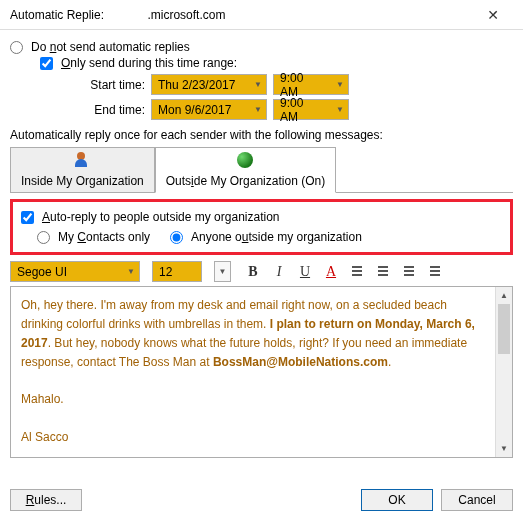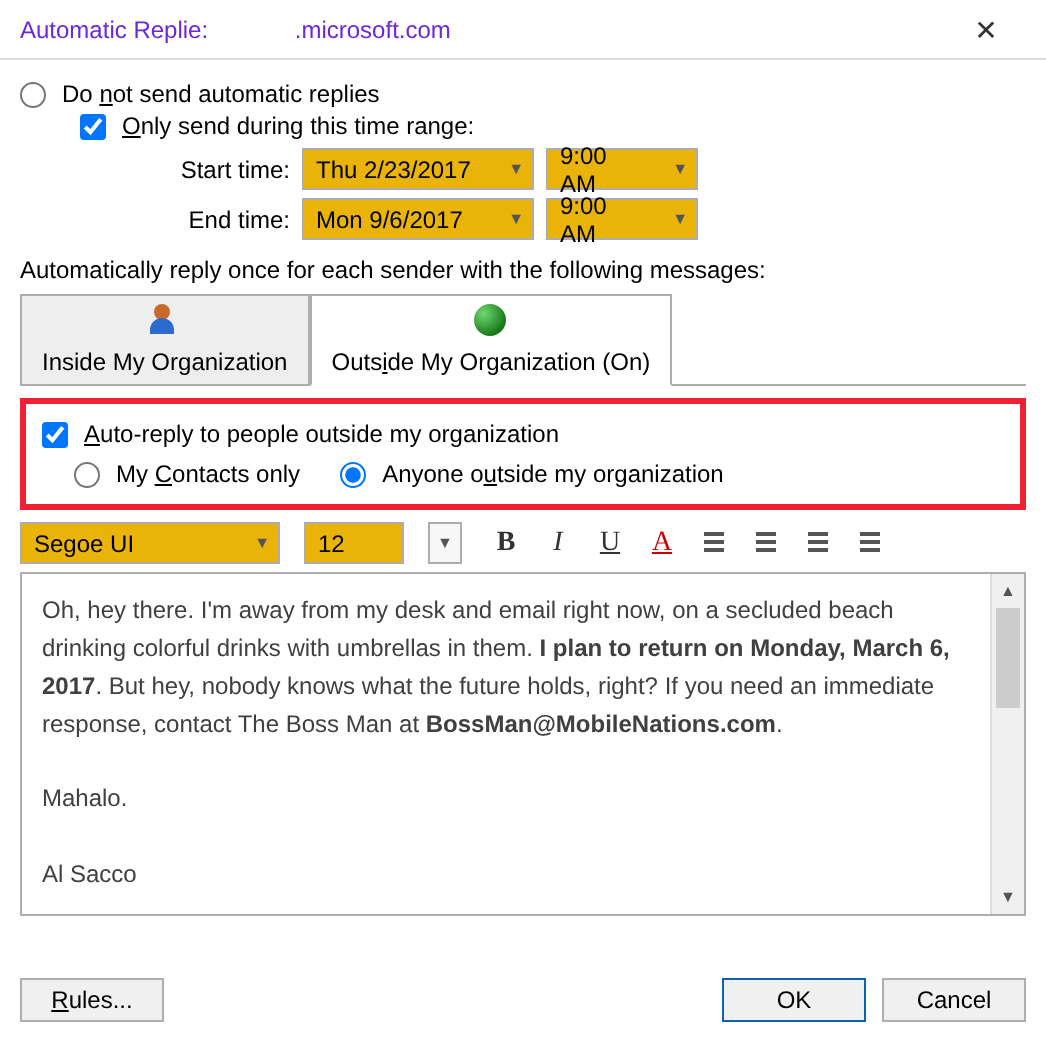--- a/index.html
+++ b/index.html
@@ -1,18 +1,18 @@
 <!DOCTYPE html>
 <html><head>
 <meta charset="utf-8">
 <style>
 * { box-sizing: border-box; font-family: "Segoe UI", Tahoma, sans-serif; font-size: 12px; }
 body { margin: 0; background: #fff; width: 523px; height: 521px; overflow: hidden; }
 .titlebar { height: 30px; display: flex; align-items: center; padding: 0 10px; border-bottom: 1px solid #ddd; }
-.titlebar span { flex: 1; color: #6d28d9; }
+.titlebar span { flex: 1; color: #000000; }
 .close { width: 40px; text-align: center; font-size: 14px; color: #333; cursor: default; }
 .content { padding: 8px 10px 0 10px; }
 .radio-row, .check-row { display: flex; align-items: center; gap: 4px; margin: 2px 0; }
 input[type=radio], input[type=checkbox] { margin: 0 4px 0 0; }
 .u { text-decoration: underline; }
 .indent1 { margin-left: 30px; }
 .indent2 { margin-left: 30px; display: flex; align-items: center; margin-top: 4px; }
 .lbl { width: 75px; text-align: right; margin-right: 6px; }
 .dropdown { display: inline-flex; align-items: center; border: 1px solid #adadad; background: #eab308; height: 21px; padding: 0 4px 0 6px; margin-right: 6px; }
 .dropdown .dd-text { }
@@ -35,21 +35,21 @@
 .size-dd { width: 50px; justify-content: space-between; }
 .tbtn { width: 20px; height: 20px; display: inline-flex; align-items: center; justify-content: center; border: 1px solid transparent; color: #333; font-family: "Times New Roman", serif; font-size: 14px; }
 .tbtn.b { font-weight: bold; }
 .tbtn.i { font-style: italic; }
 .tbtn.u2 { text-decoration: underline; }
 .tbtn.a { text-decoration: underline; color: #cc0000; }
 .list-icon { width: 18px; height: 18px; display: inline-block; }
 .list-icon span { display:block; height:2px; background:#555; margin:2px 0 0 4px; width:10px; }
 .list-icon span:first-child { margin-top:3px;}
 .editor-wrap { display: flex; border: 1px solid #adadad; height: 172px; }
-.editor { flex: 1; padding: 8px 10px; overflow: hidden; font-family: "Segoe UI", sans-serif; font-size: 14px; line-height: 1.35; color: #404040; }
+.editor { flex: 1; padding: 8px 10px; overflow: hidden; font-family: "Segoe UI", sans-serif; font-size: 14px; line-height: 1.35; color: #a16207; }
 .editor b { font-weight: 700; }
 .scrollbar { width: 17px; background: #f0f0f0; display: flex; flex-direction: column; border-left: 1px solid #ddd; }
 .sb-btn { height: 17px; display:flex; align-items:center; justify-content:center; font-size:8px; color:#555; }
 .sb-track { flex:1; position: relative; }
 .sb-thumb { position:absolute; left:2px; right:2px; top:0; height:50px; background:#cdcdcd; }
 .footer { position: absolute; bottom: 10px; left: 10px; right: 10px; display: flex; align-items: center; }
 .btn { min-width: 72px; height: 22px; border: 1px solid #adadad; background: #f0f0f0; display: inline-flex; align-items: center; justify-content: center; padding: 0 10px; }
 .btn.primary { border: 1px solid #0a64ad; }
 .spacer { flex: 1; }
 .arrow-only { border:1px solid #adadad; background:#f7f7f7; width:17px; height:21px; display:inline-flex; align-items:center; justify-content:center; font-size:8px; color:#555; margin-right:6px; }

